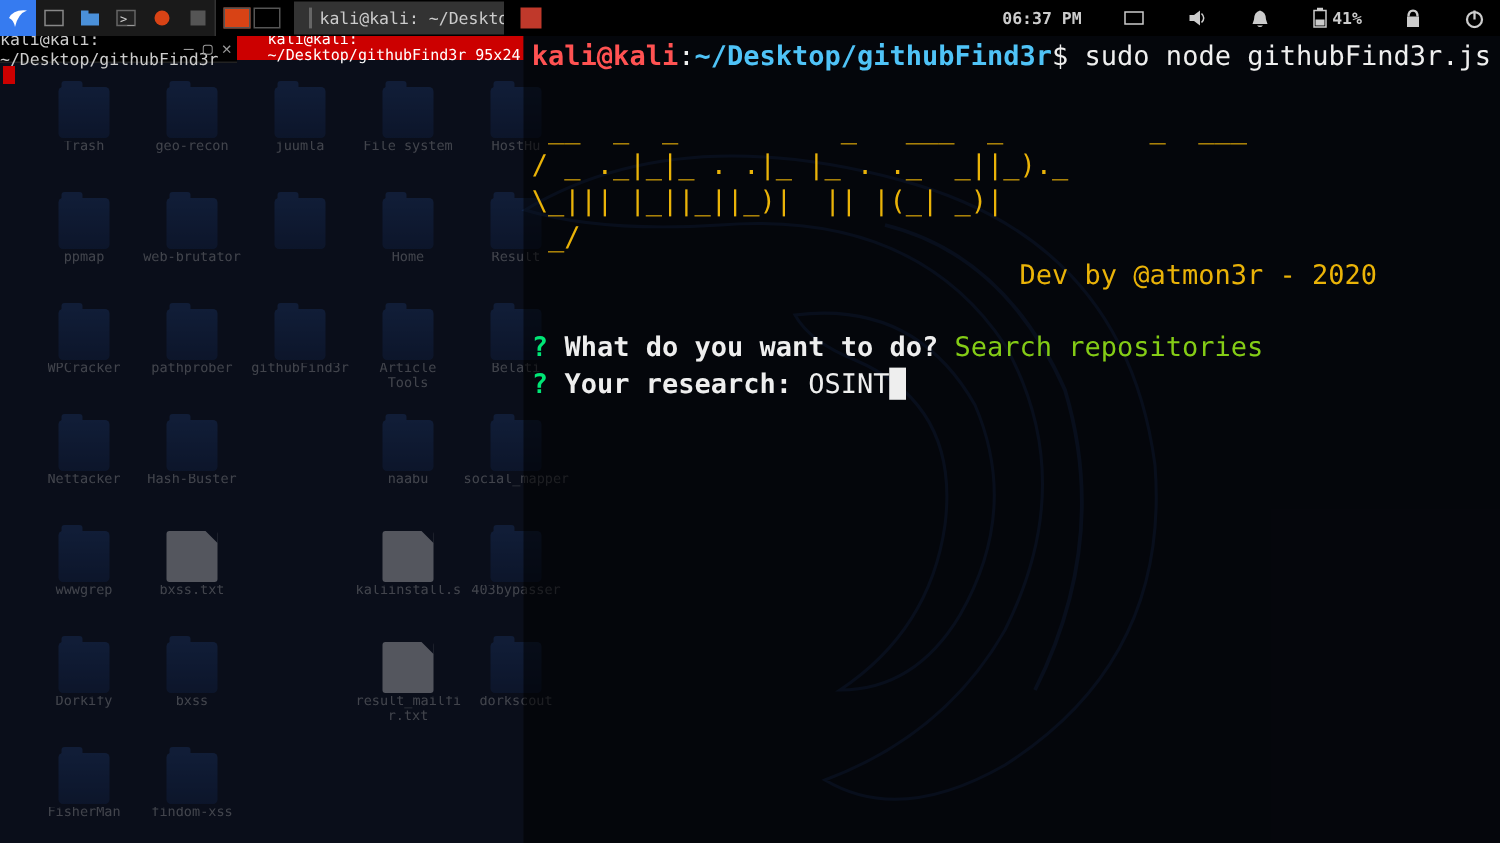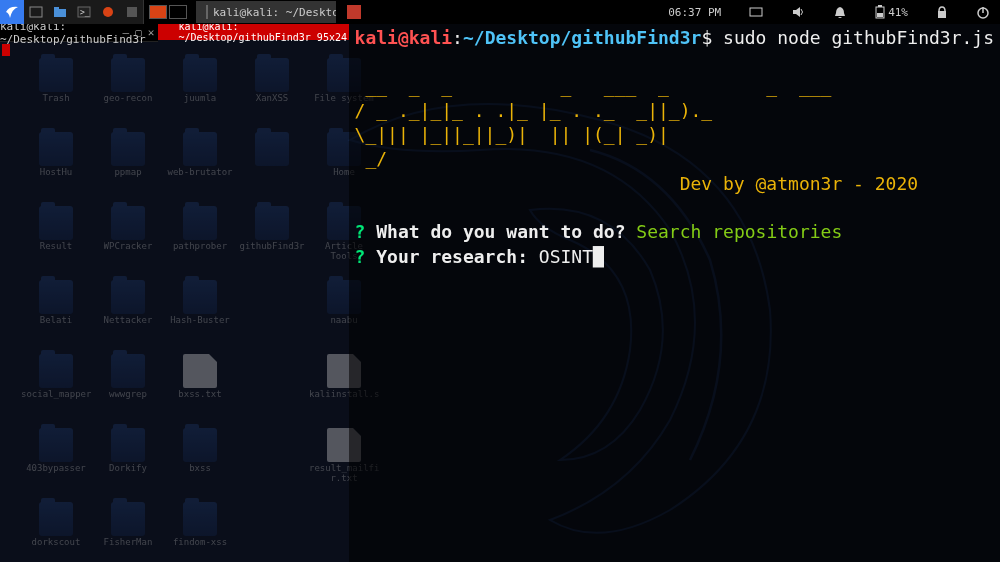--- a/index.html
+++ b/index.html
@@ -81,20 +81,21 @@
     }
     .task-item.active { background: #333; }
     .task-icon-term { width: 14px; height: 14px; background: #222; border: 1px solid #666; }
     .panel-right {
       margin-left: auto;
       display: flex;
       align-items: center;
       gap: 28px;
       padding-right: 10px;
       height: 100%;
+      font-weight: bold;
     }
     .tray-icon {
       display: flex;
       align-items: center;
       gap: 3px;
       cursor: pointer;
     }
     
     
     .desktop {
@@ -331,24 +332,20 @@
         <div class="di-icon di-folder"></div>
         <div class="di-label">Trash</div>
       </div>
       <div class="desktop-icon">
         <div class="di-icon di-folder"></div>
         <div class="di-label">geo-recon</div>
       </div>
       <div class="desktop-icon">
         <div class="di-icon di-folder"></div>
         <div class="di-label">juumla</div>
-      </div>
-      <div class="desktop-icon">
-        <div class="di-icon di-folder"></div>
-        <div class="di-label">XanXSS</div>
       </div>
       <div class="desktop-icon">
         <div class="di-icon di-folder"></div>
         <div class="di-label">File system</div>
       </div>
       <div class="desktop-icon">
         <div class="di-icon di-folder"></div>
         <div class="di-label">HostHu</div>
       </div>
       <div class="desktop-icon">

